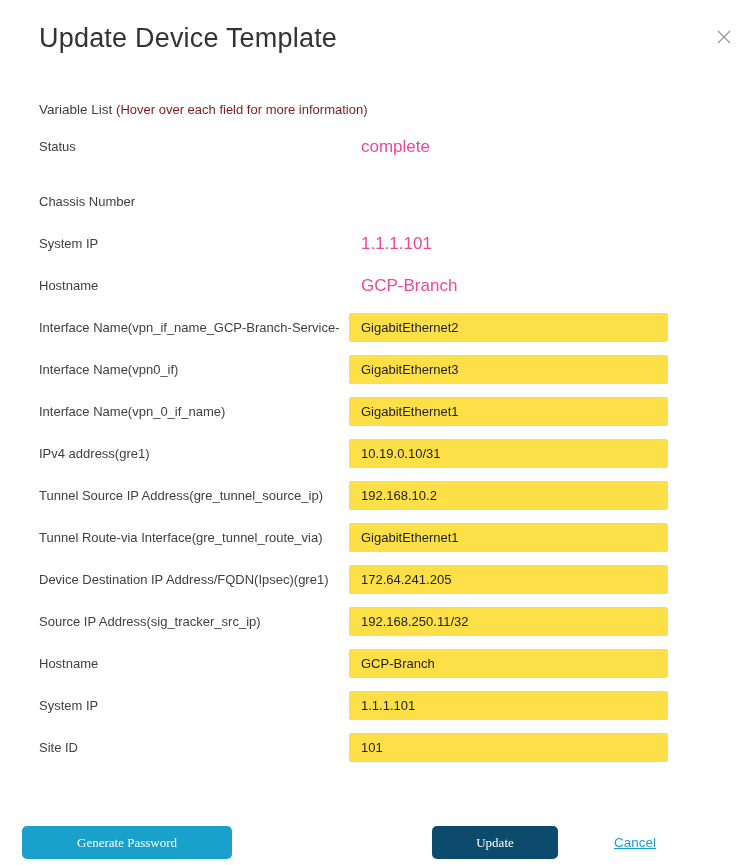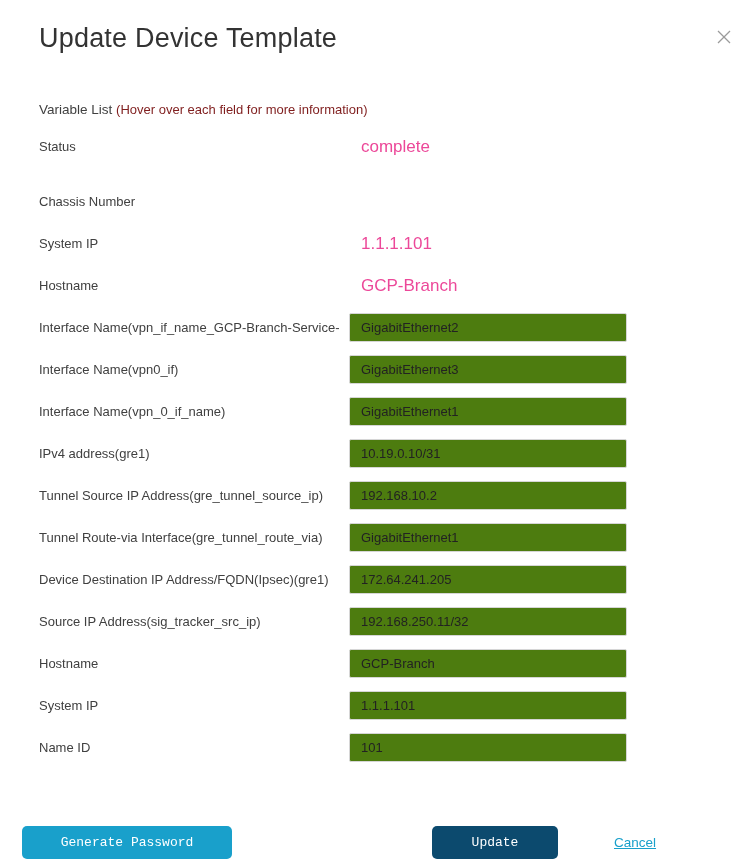--- a/index.html
+++ b/index.html
@@ -45,33 +45,33 @@
     width: 310px; flex: 0 0 310px;
     font-size: 13px; color: #404040;
     white-space: nowrap; overflow: hidden;
   }
   .row-value {
     font-size: 17px; color: #ec4899;
     padding-left: 12px;
     white-space: nowrap;
   }
   .row-input {
-    width: 278px; height: 29px;
+    width: 319px; height: 29px;
     border: 1px solid #d6d6d6; border-radius: 2px;
     padding: 0 11px; font-size: 13px; color: #222222;
     font-family: "Liberation Sans", "DejaVu Sans", sans-serif;
-    background: #4d7c0f; outline: none;
+    background: #fde047; outline: none;
   }
 
   .footer { position: relative; height: 33px; margin-top: 64px; }
   .btn {
     position: absolute; top: 0; height: 33px;
     border: none; border-radius: 5px;
     color: #ffffff; font-size: 13px;
-    font-family: Liberation Mono, monospace;
+    font-family: Liberation Serif, serif;
     cursor: pointer;
   }
   .btn-generate { left: 22px; width: 210px; }
   .btn-update { left: 432px; width: 126px; }
   .btn-cancel {
     position: absolute; left: 614px; top: 0;
     line-height: 33px; font-size: 13.5px;
     background: none; border: none; cursor: pointer;
     font-family: "Liberation Sans", "DejaVu Sans", sans-serif;
   }
@@ -161,21 +161,21 @@
     <div class="row-label">Hostname</div>
     <input class="row-input" type="text" value="GCP-Branch" style="">
   </div>
 
   <div class="row">
     <div class="row-label">System IP</div>
     <input class="row-input" type="text" value="1.1.1.101" style="">
   </div>
 
   <div class="row">
-    <div class="row-label">Name ID</div>
+    <div class="row-label">Site ID</div>
     <input class="row-input" type="text" value="101" style="">
   </div>
 </div>
   </div>
 
   <div class="footer">
     <button class="btn btn-generate" style="background: rgb(25, 160, 203);">Generate Password</button>
     <button class="btn btn-update" style="background: #0c4a6e;">Update</button>
     <button class="btn-cancel" style="color: rgb(25, 160, 203); text-decoration: underline;">Cancel</button>
   </div>

